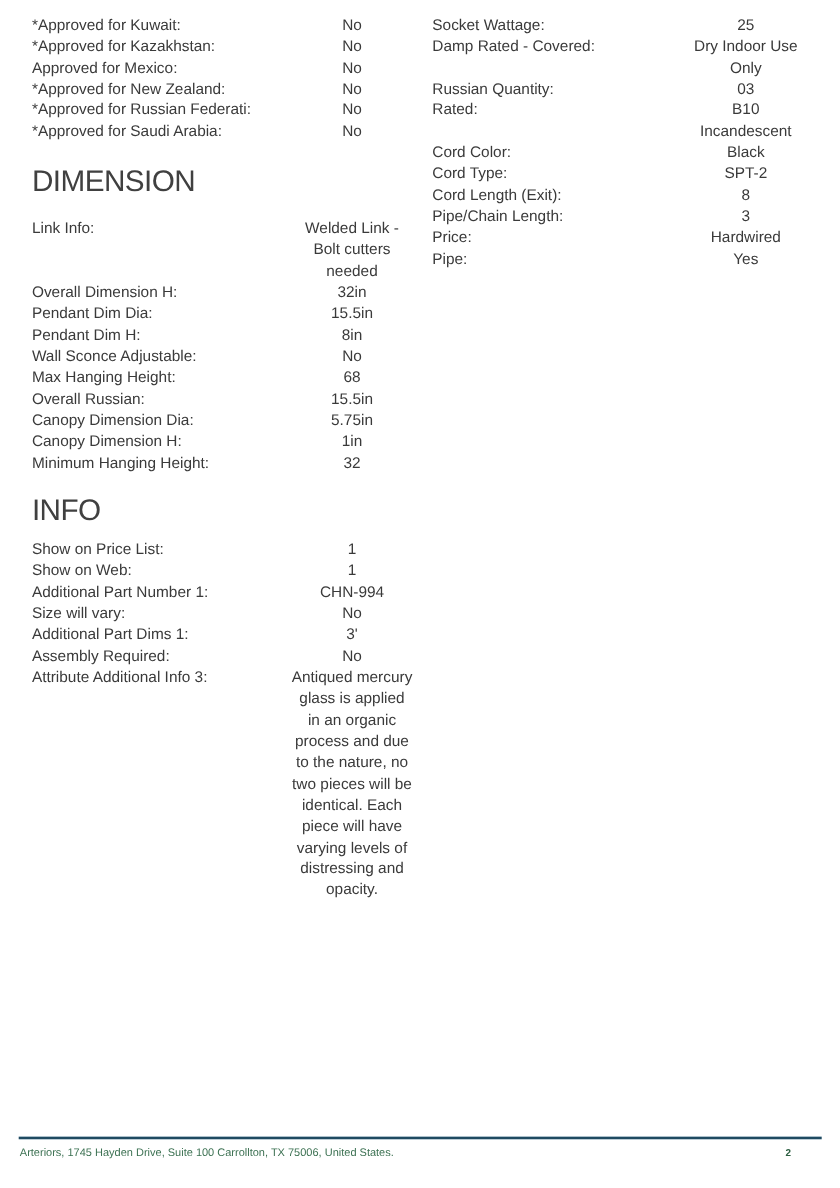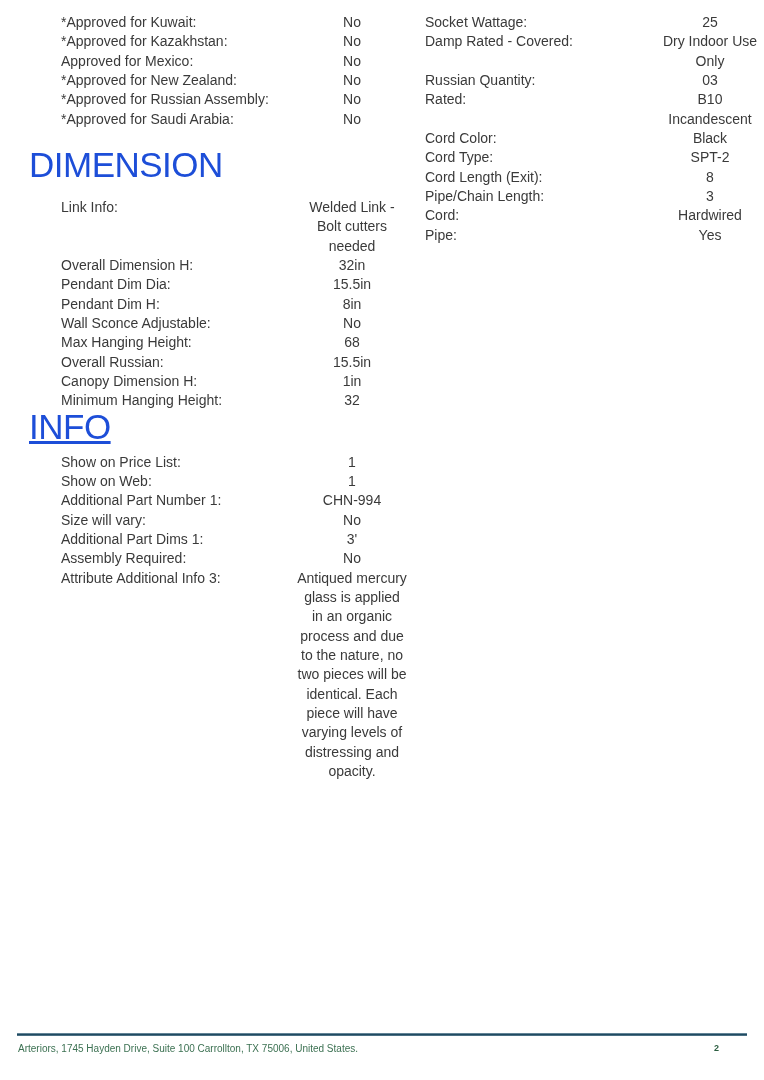--- a/index.html
+++ b/index.html
@@ -23,35 +23,34 @@
     position: absolute;
     left: 393px;
     top: 13px;
     width: 345px;
   }
   .kv-row {
     display: flex;
     align-items: flex-start;
     font-size: 14px;
     line-height: 19.33px;
-    margin-left: 32px;
   }
   .kv-label { width: 236px; flex: none; }
   .kv-value { width: 110px; flex: none; text-align: center; }
   .right-flow .kv-label { width: 235px; }
   .right-flow .kv-value { width: 100px; }
   .section-heading {
-    font-size: 35px;
+    font-size: 27px;
     line-height: 32px;
     letter-spacing: -0.5px;
-    color: #1d4ed8;
+    color: #404040;
     font-weight: 400;
   }
   .h-dim { margin-top: 20px; margin-bottom: 17px; }
-  .h-info { margin-bottom: 10px; text-decoration: underline; }
+  .h-info { margin-top: 18px; margin-bottom: 10px; }
   .footer-rule {
     position: absolute;
     left: 17px;
     top: 1033px;
     width: 730px;
     height: 3px;
     background: linear-gradient(to bottom, #9fb8c6, #1f4a61 35%, #1f4a61 75%, #9fb8c6);
   }
   .footer-address {
     position: absolute;
@@ -91,21 +90,21 @@
     <div class="kv-label">Approved for Mexico:</div>
     <div class="kv-value">No</div>
   </div>
 
   <div class="kv-row">
     <div class="kv-label">*Approved for New Zealand:</div>
     <div class="kv-value">No</div>
   </div>
 
   <div class="kv-row">
-    <div class="kv-label">*Approved for Russian Assembly:</div>
+    <div class="kv-label">*Approved for Russian Federati:</div>
     <div class="kv-value">No</div>
   </div>
 
   <div class="kv-row">
     <div class="kv-label">*Approved for Saudi Arabia:</div>
     <div class="kv-value">No</div>
   </div>
 </div>
 
     <div class="section-heading h-dim">DIMENSION</div>
@@ -138,20 +137,24 @@
   <div class="kv-row">
     <div class="kv-label">Max Hanging Height:</div>
     <div class="kv-value">68</div>
   </div>
 
   <div class="kv-row">
     <div class="kv-label">Overall Russian:</div>
     <div class="kv-value">15.5in</div>
   </div>
 
+  <div class="kv-row">
+    <div class="kv-label">Canopy Dimension Dia:</div>
+    <div class="kv-value">5.75in</div>
+  </div>
 
   <div class="kv-row">
     <div class="kv-label">Canopy Dimension H:</div>
     <div class="kv-value">1in</div>
   </div>
 
   <div class="kv-row">
     <div class="kv-label">Minimum Hanging Height:</div>
     <div class="kv-value">32</div>
   </div>
@@ -232,21 +235,21 @@
     <div class="kv-label">Cord Length (Exit):</div>
     <div class="kv-value">8</div>
   </div>
 
   <div class="kv-row">
     <div class="kv-label">Pipe/Chain Length:</div>
     <div class="kv-value">3</div>
   </div>
 
   <div class="kv-row">
-    <div class="kv-label">Cord:</div>
+    <div class="kv-label">Price:</div>
     <div class="kv-value">Hardwired</div>
   </div>
 
   <div class="kv-row">
     <div class="kv-label">Pipe:</div>
     <div class="kv-value">Yes</div>
   </div>
 </div>
   </div>
 

